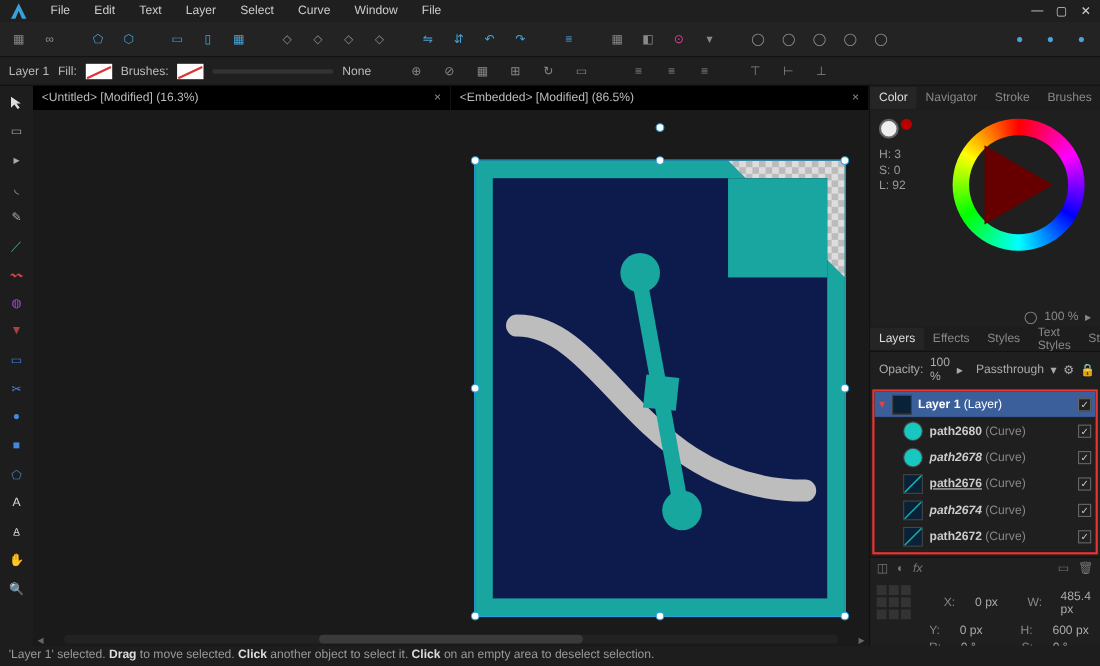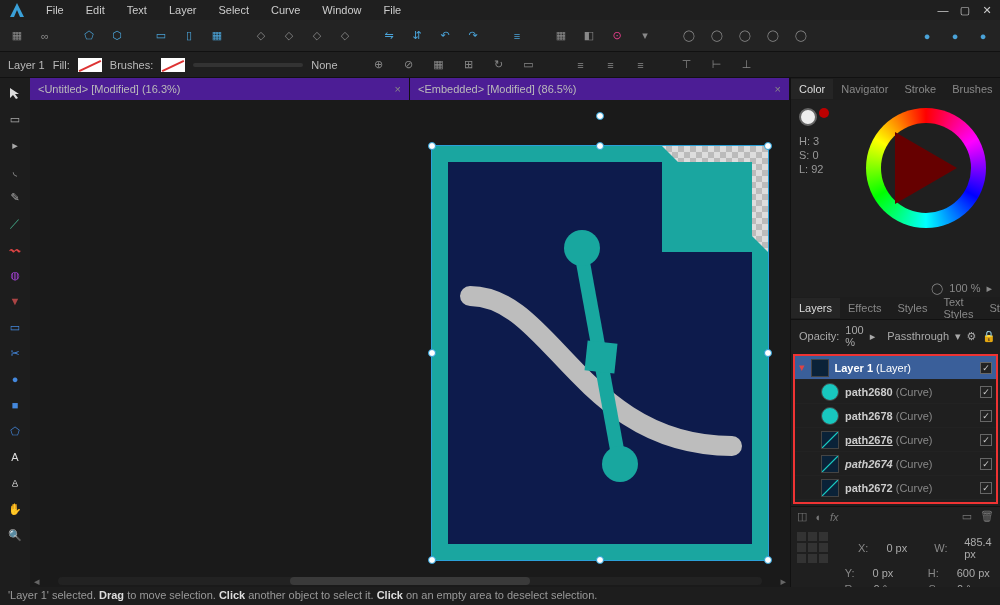--- a/index.html
+++ b/index.html
@@ -15,21 +15,21 @@
 .tb-btn.mag{color:#e83e8c}
 .tb-sep{width:10px}
 .contextbar{height:26px;background:#1f1f1f;display:flex;align-items:center;padding:0 8px;gap:8px;color:#bbb;border-bottom:1px solid #111}
 .swatch{width:24px;height:14px;background:#fff;position:relative}
 .swatch.red::after{content:"";position:absolute;left:0;top:50%;width:100%;border-top:2px solid #d33;transform:rotate(-25deg)}
 .slider{width:110px;height:4px;background:#333;border-radius:2px;position:relative}
 .main{display:flex;height:527px}
 .tools{width:30px;background:#1d1d1d;display:flex;flex-direction:column;align-items:center;padding-top:6px;gap:8px}
 .tool{width:18px;height:18px;display:flex;align-items:center;justify-content:center;color:#aaa}
 .docs{flex:1;display:flex;flex-direction:column;background:#1a1a1a}
-.tabbar{height:22px;display:flex;background:#4c1d95}
+.tabbar{height:22px;display:flex;background:#000000}
 .doctab{flex:1;padding:3px 8px;display:flex;align-items:center;justify-content:space-between;border-right:1px solid #111;color:#bbb}
 .doctab .x{color:#888}
 .canvases{flex:1;display:flex;position:relative}
 .canvas{flex:1;position:relative;background:#1a1a1a;display:flex;align-items:center;justify-content:center}
 .artboard{position:relative}
 .sel-box{position:absolute;border:1px solid #2aa0d8}
 .handle{position:absolute;width:8px;height:8px;background:#fff;border:1px solid #2aa0d8;border-radius:50%;transform:translate(-50%,-50%)}
 .panels{width:210px;background:#1f1f1f;display:flex;flex-direction:column;border-left:1px solid #111}
 .ptabs{height:22px;display:flex;background:#1d1d1d;align-items:center;gap:0;font-size:10px;color:#888}
 .ptab{padding:4px 8px}
@@ -290,21 +290,21 @@
         </div>
         <div class="layer-row">
           <span style="width: 16px;"></span>
           <span class="lthumb c"></span>
           <span class="lname"><b style="font-weight: 600;">path2680</b><span class="dim"> (Curve)</span></span>
           <span class="chk">✓</span>
         </div>
         <div class="layer-row">
           <span style="width: 16px;"></span>
           <span class="lthumb c"></span>
-          <span class="lname"><b style="font-weight: 600;">path2678</b><span class="dim"> (Curve)</span></span>
+          <span class="lname"><b style="font-weight: 600; font-style: italic;">path2678</b><span class="dim"> (Curve)</span></span>
           <span class="chk">✓</span>
         </div>
         <div class="layer-row">
           <span style="width: 16px;"></span>
           <span class="lthumb ln"></span>
           <span class="lname"><b style="font-weight: 600; text-decoration: underline;">path2676</b><span class="dim"> (Curve)</span></span>
           <span class="chk">✓</span>
         </div>
         <div class="layer-row">
           <span style="width: 16px;"></span>
@@ -366,14 +366,14 @@
 
 <div class="hscroll">
   <span class="arr">◂</span>
   <div class="track">
       <div class="thumb"></div>
     </div>
   <span class="arr">▸</span>
 </div>
 
 <div class="status">
-  <span>'Layer 1' selected. </span><b>Drag</b><span> to move selection. </span><b>Click</b><span> another object to select it. </span><b>Click</b><span> on an empty area to deselect selection.</span>
+  <span>'Layer 1' selected. </span><b>Drag</b><span> to move selected. </span><b>Click</b><span> another object to select it. </span><b>Click</b><span> on an empty area to deselect selection.</span>
 </div>
 
 </body></html>

